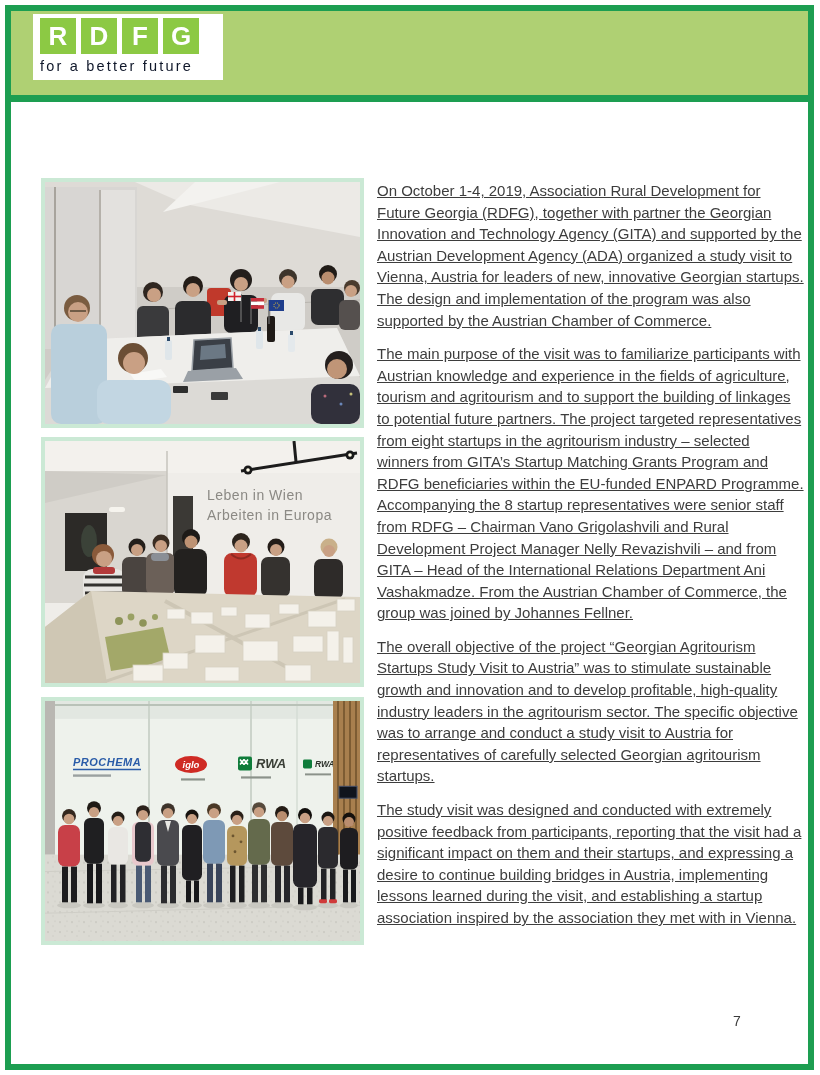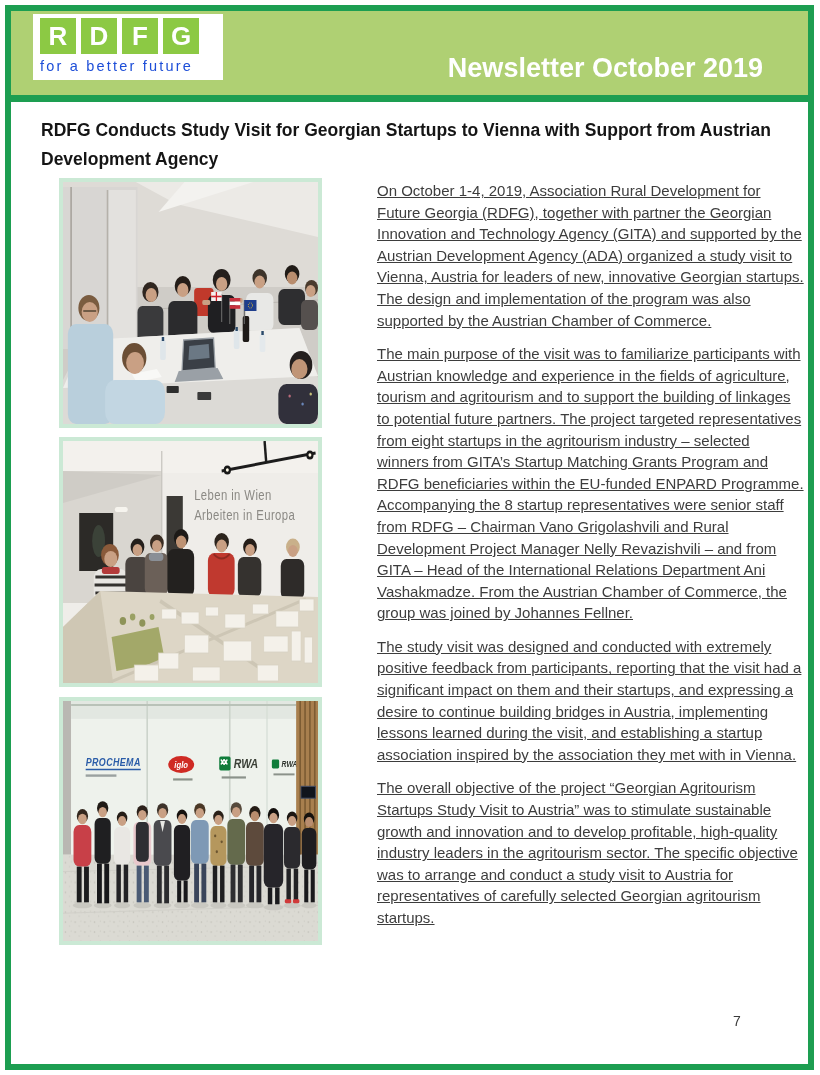--- a/index.html
+++ b/index.html
@@ -7,29 +7,29 @@
     position:relative;width:820px;height:1075px;background:#ffffff;overflow:hidden;
     font-family:"Liberation Sans", sans-serif;
   }
   .frame{position:absolute;top:5px;left:5px;right:6px;bottom:5px;border:6px solid #1d9e51;pointer-events:none;}
   
   .banner{position:absolute;top:11px;left:11px;right:12px;height:84px;background:#afd073;border-bottom:7px solid #1d9e51;}
   .logo-box{position:absolute;left:22px;top:3px;width:190px;height:66px;background:#ffffff;}
   .logo-squares{position:absolute;left:7px;top:4px;display:flex;gap:5px;}
   .logo-sq{width:36px;height:36px;background:#8cc944;color:#ffffff;font-weight:bold;font-size:26px;
     display:flex;align-items:center;justify-content:center;line-height:1;}
-  .logo-tagline{position:absolute;left:7px;top:44px;color:#1d4ed8;font-size:14.5px;letter-spacing:2.2px;white-space:nowrap;}
+  .logo-tagline{position:absolute;left:7px;top:44px;color:#0f172a;font-size:14.5px;letter-spacing:2.2px;white-space:nowrap;}
   .banner-title{position:absolute;right:45px;top:42px;color:#ffffff;font-weight:bold;font-size:27px;white-space:nowrap;}
   
   .article-title{position:absolute;left:41px;top:116px;width:735px;font-size:17.5px;font-weight:bold;
     line-height:29px;color:#151515;}
   .text-col{position:absolute;left:377px;top:180px;width:428px;font-size:15px;line-height:21.6px;color:#3d3d3d;}
   .text-col p{margin:0 0 12px 0;text-decoration:underline;}
   
-  .photo{position:absolute;left:59px;width:263px;border:4px solid #cbe9d5;box-sizing:border-box;background:#ddd;}
+  .photo{position:absolute;left:41px;width:323px;border:4px solid #cbe9d5;box-sizing:border-box;background:#ddd;}
   .photo svg{display:block;width:100%;height:100%;}
   #photo1{top:178px;height:250px;}
   #photo2{top:437px;height:250px;}
   #photo3{top:697px;height:248px;font-style:italic;}
   
   .page-number{position:absolute;left:733px;top:1013px;font-size:14px;color:#3a3a3a;}
   svg text{font-family:"Liberation Sans", sans-serif;}
 </style>
 </head>
 <body>
@@ -39,24 +39,22 @@
   <div class="banner">
     <div class="logo-box">
       <div class="logo-squares">
         <div class="logo-sq">R</div>
         <div class="logo-sq">D</div>
         <div class="logo-sq">F</div>
         <div class="logo-sq">G</div>
       </div>
       <div class="logo-tagline">for a better future</div>
     </div>
-    <div class="banner-title">Newsletter October 2019</div>
   </div>
 
-  <div class="article-title">RDFG Conducts Study Visit for Georgian Startups to Vienna with Support from Austrian Development Agency</div>
 
   <div class="photo" id="photo1">
     <svg viewBox="0 0 315 242" preserveAspectRatio="none">
       <rect width="315" height="242" fill="#cfccc7"></rect>
       <rect x="0" y="0" width="315" height="105" fill="#dedbd6"></rect>
       <polygon points="90,0 315,0 315,55 140,22" fill="#eceae6"></polygon>
       <polygon points="150,0 235,0 118,30" fill="#f3f2ef"></polygon>
 
       <rect x="0" y="5" width="92" height="162" fill="#d8d6d3"></rect>
       <rect x="56" y="8" width="34" height="152" fill="#e3e1de"></rect>
@@ -386,20 +384,20 @@
             <rect x="298" y="170" width="5" height="33" fill="#19191c"></rect>
             <rect x="306" y="170" width="5" height="33" fill="#19191c"></rect>
           </g>
       </g>
     </svg>
   </div>
 
   <div class="text-col">
     <p>On October 1-4, 2019, Association Rural Development for Future Georgia (RDFG), together with partner the Georgian Innovation and Technology Agency (GITA) and supported by the Austrian Development Agency (ADA) organized a study visit to Vienna, Austria for leaders of new, innovative Georgian startups. The design and implementation of the program was also supported by the Austrian Chamber of Commerce.</p>
     <p>The main purpose of the visit was to familiarize participants with Austrian knowledge and experience in the fields of agriculture, tourism and agritourism and to support the building of linkages to potential future partners. The project targeted representatives from eight startups in the agritourism industry – selected winners from GITA’s Startup Matching Grants Program and RDFG beneficiaries within the EU-funded ENPARD Programme. Accompanying the 8 startup representatives were senior staff from RDFG – Chairman Vano Grigolashvili and Rural Development Project Manager Nelly Revazishvili – and from GITA – Head of the International Relations Department Ani Vashakmadze. From the Austrian Chamber of Commerce, the group was joined by Johannes Fellner.</p>
+    <p>The overall objective of the project “Georgian Agritourism Startups Study Visit to Austria” was to stimulate sustainable growth and innovation and to develop profitable, high-quality industry leaders in the agritourism sector. The specific objective was to arrange and conduct a study visit to Austria for representatives of carefully selected Georgian agritourism startups.</p>
     <p>The study visit was designed and conducted with extremely positive feedback from participants, reporting that the visit had a significant impact on them and their startups, and expressing a desire to continue building bridges in Austria, implementing lessons learned during the visit, and establishing a startup association inspired by the association they met with in Vienna.</p>
-    <p>The overall objective of the project “Georgian Agritourism Startups Study Visit to Austria” was to stimulate sustainable growth and innovation and to develop profitable, high-quality industry leaders in the agritourism sector. The specific objective was to arrange and conduct a study visit to Austria for representatives of carefully selected Georgian agritourism startups.</p>
   </div>
 
   <div class="page-number">7</div>
 
   <div class="frame"></div>
 </div>
 
 </body></html>

